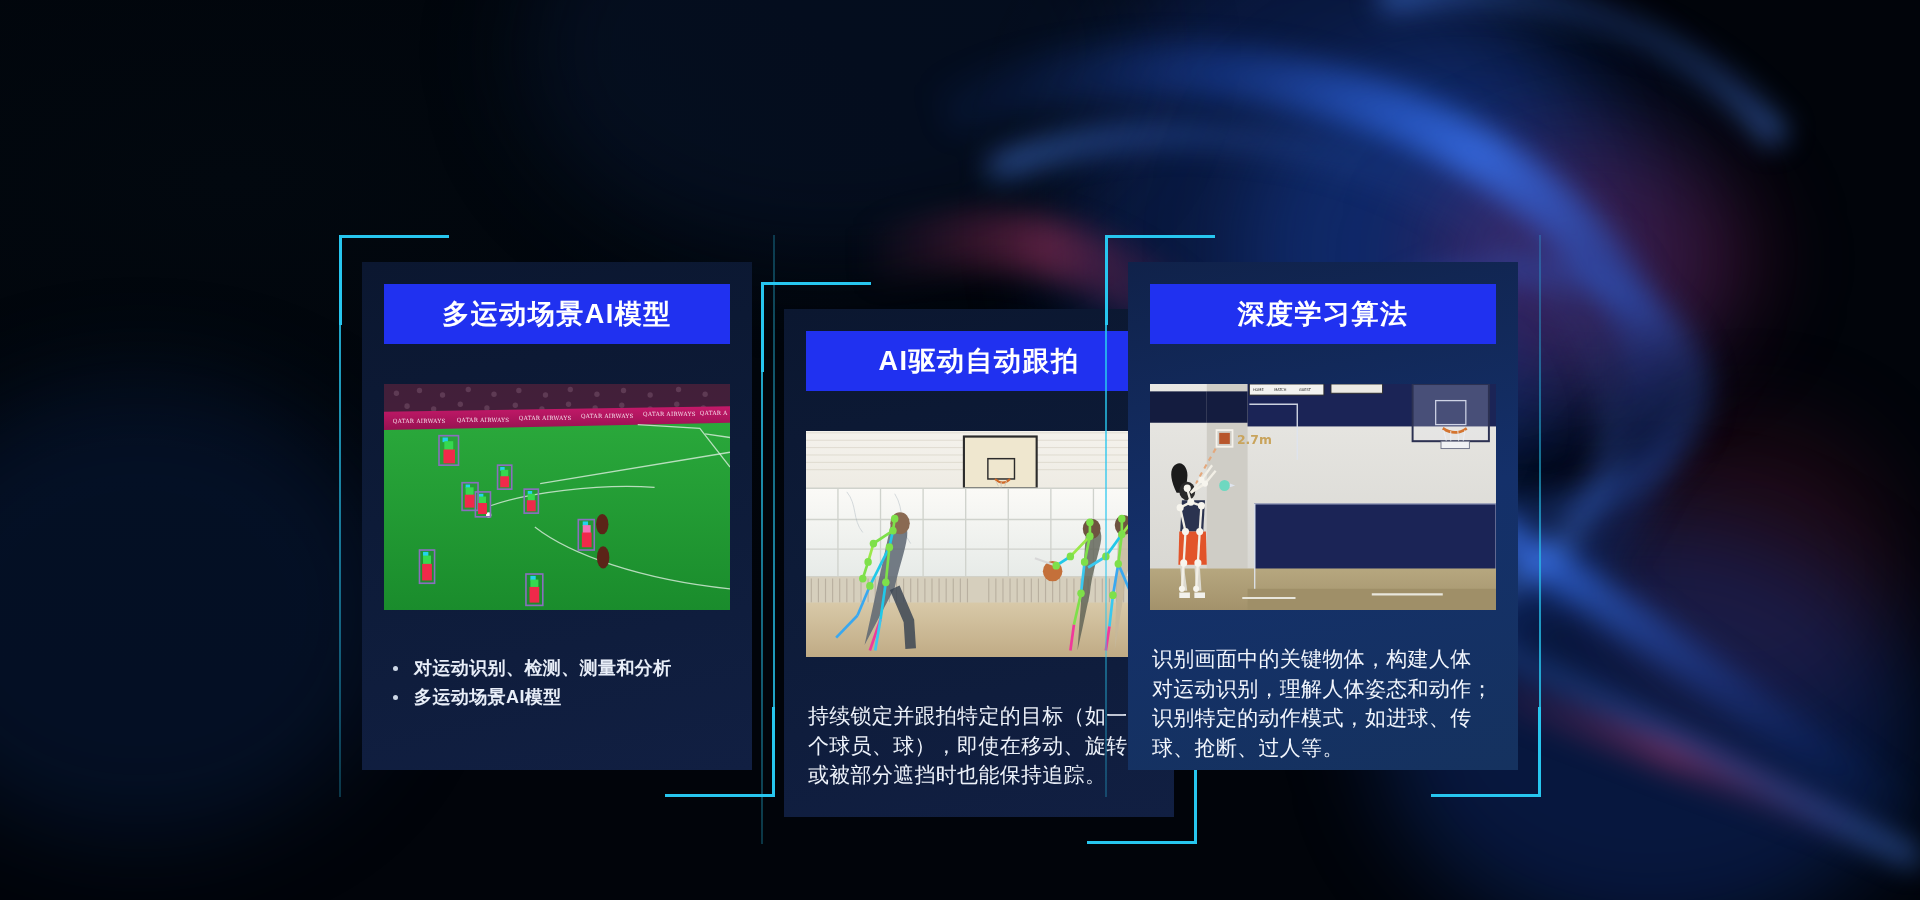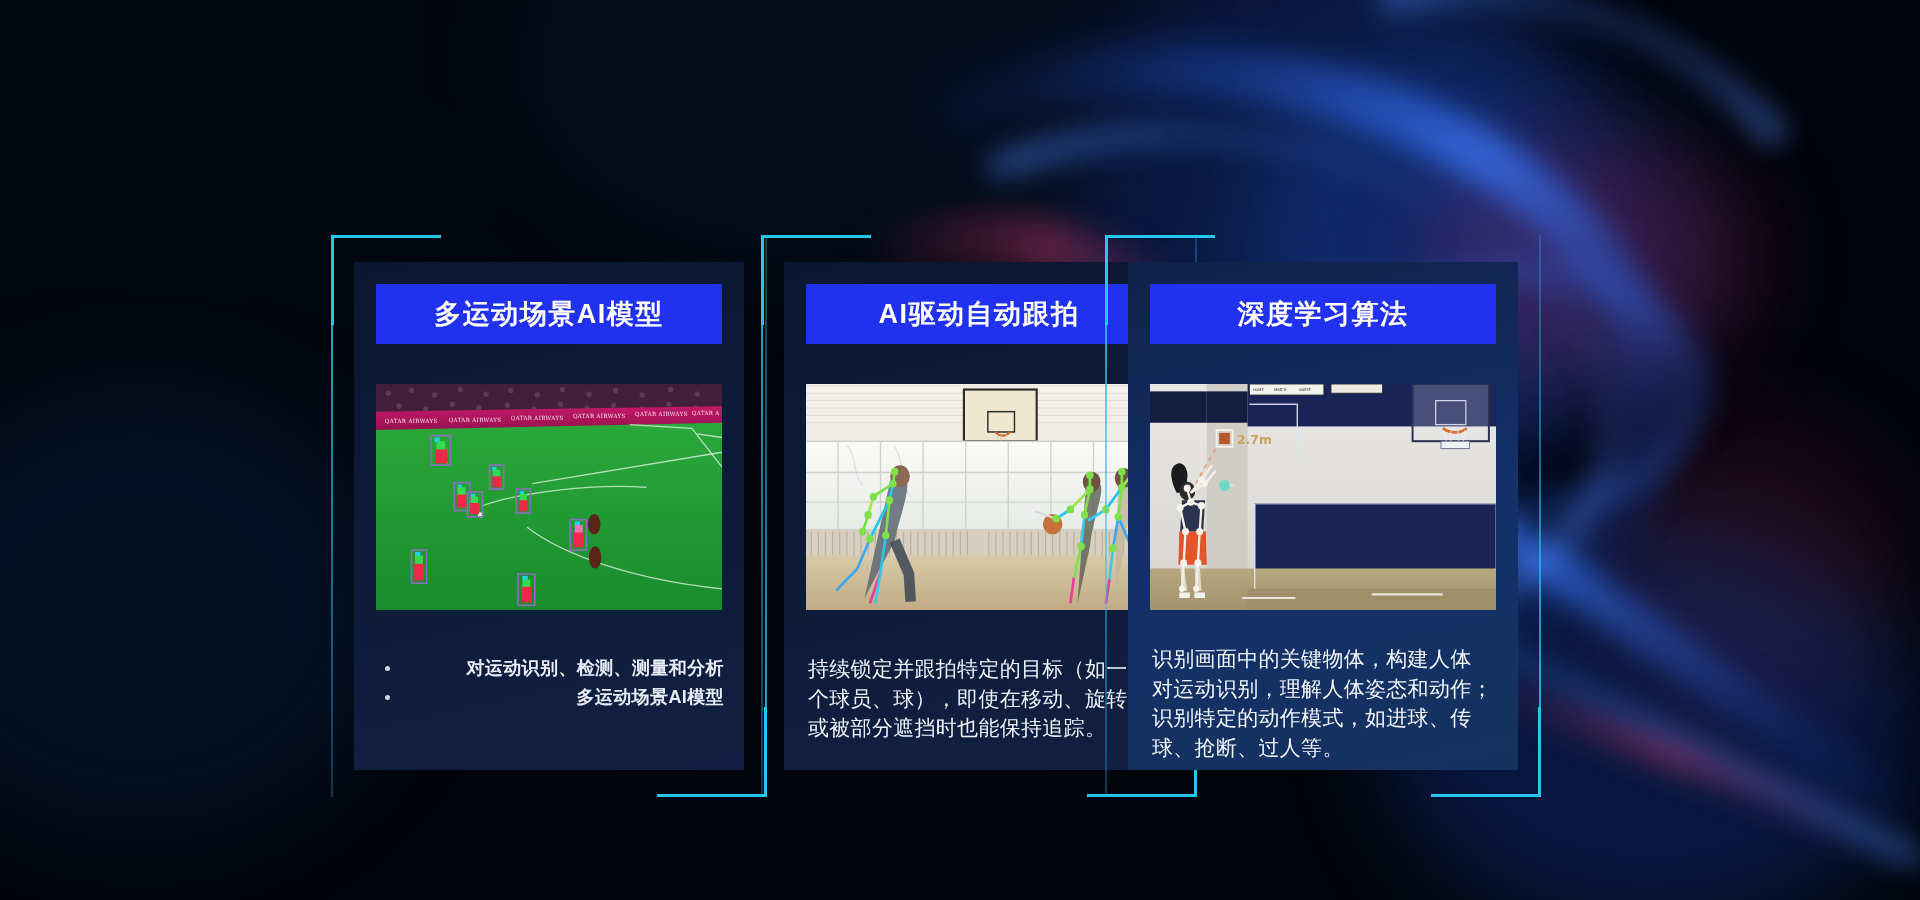--- a/index.html
+++ b/index.html
@@ -16,22 +16,22 @@
         radial-gradient(ellipse 60% 55% at 12% 20%, #02080f 0%, #01050b 60%, #01040a 100%),
         linear-gradient(135deg,#01060d 0%,#010409 100%);
   }
   .glow{ position:absolute; border-radius:50%; filter:blur(46px); pointer-events:none; }
   .swirl{ position:absolute; pointer-events:none; filter:blur(14px); }
 
   
   #stage{ position:absolute; left:0; top:0; width:1920px; height:900px; }
 
   .card{ position:absolute; top:262px; width:390px; height:508px; }
-  .card.c1{ left:354px;text-align:right; }
-  .card.c2{ left:784px; }
+  .card.c1{ left:362px; }
+  .card.c2{ left:784px;margin-top:47px; }
   .card.c3{ left:1128px; }
 
   
   .bracket{ position:absolute; pointer-events:none; }
   .bracket.tl{ left:-23px; top:-27px; width:110px; height:90px;
     border-top:3px solid #27c6ef; border-left:3px solid #27c6ef; }
   .bracket.br{ right:-23px; bottom:-27px; width:110px; height:90px;
     border-bottom:3px solid #27c6ef; border-right:3px solid #27c6ef; }
 
   

